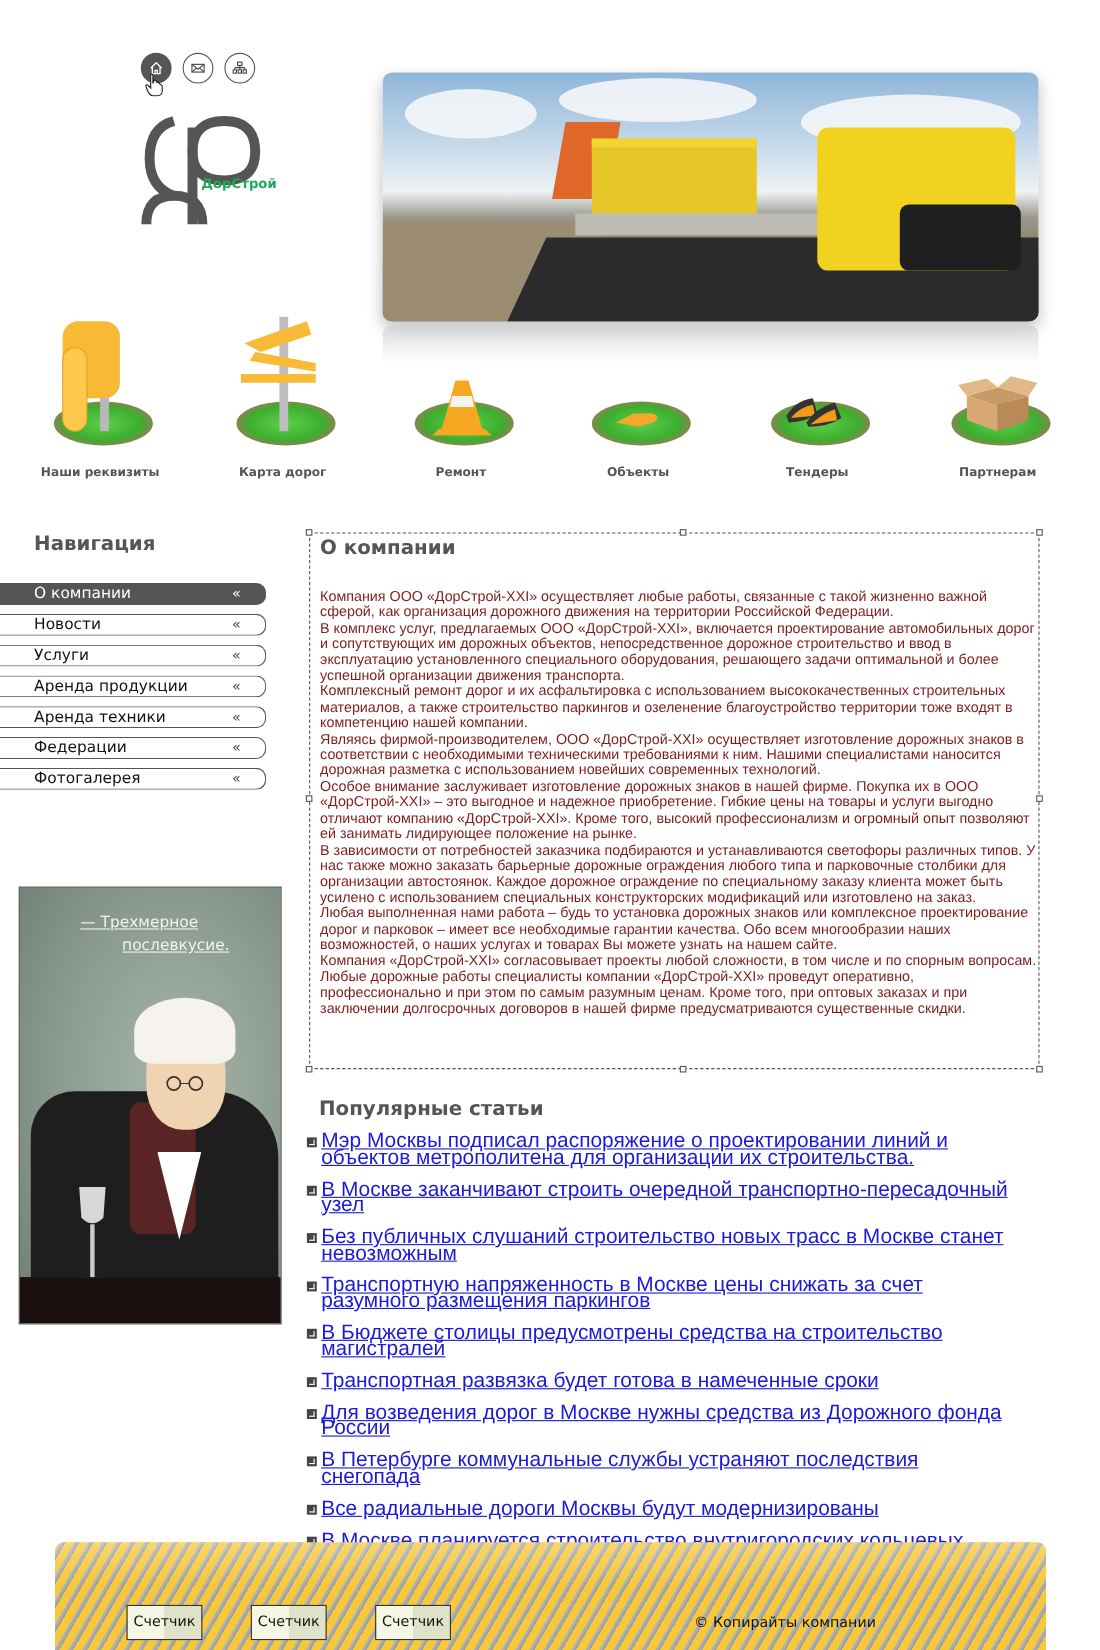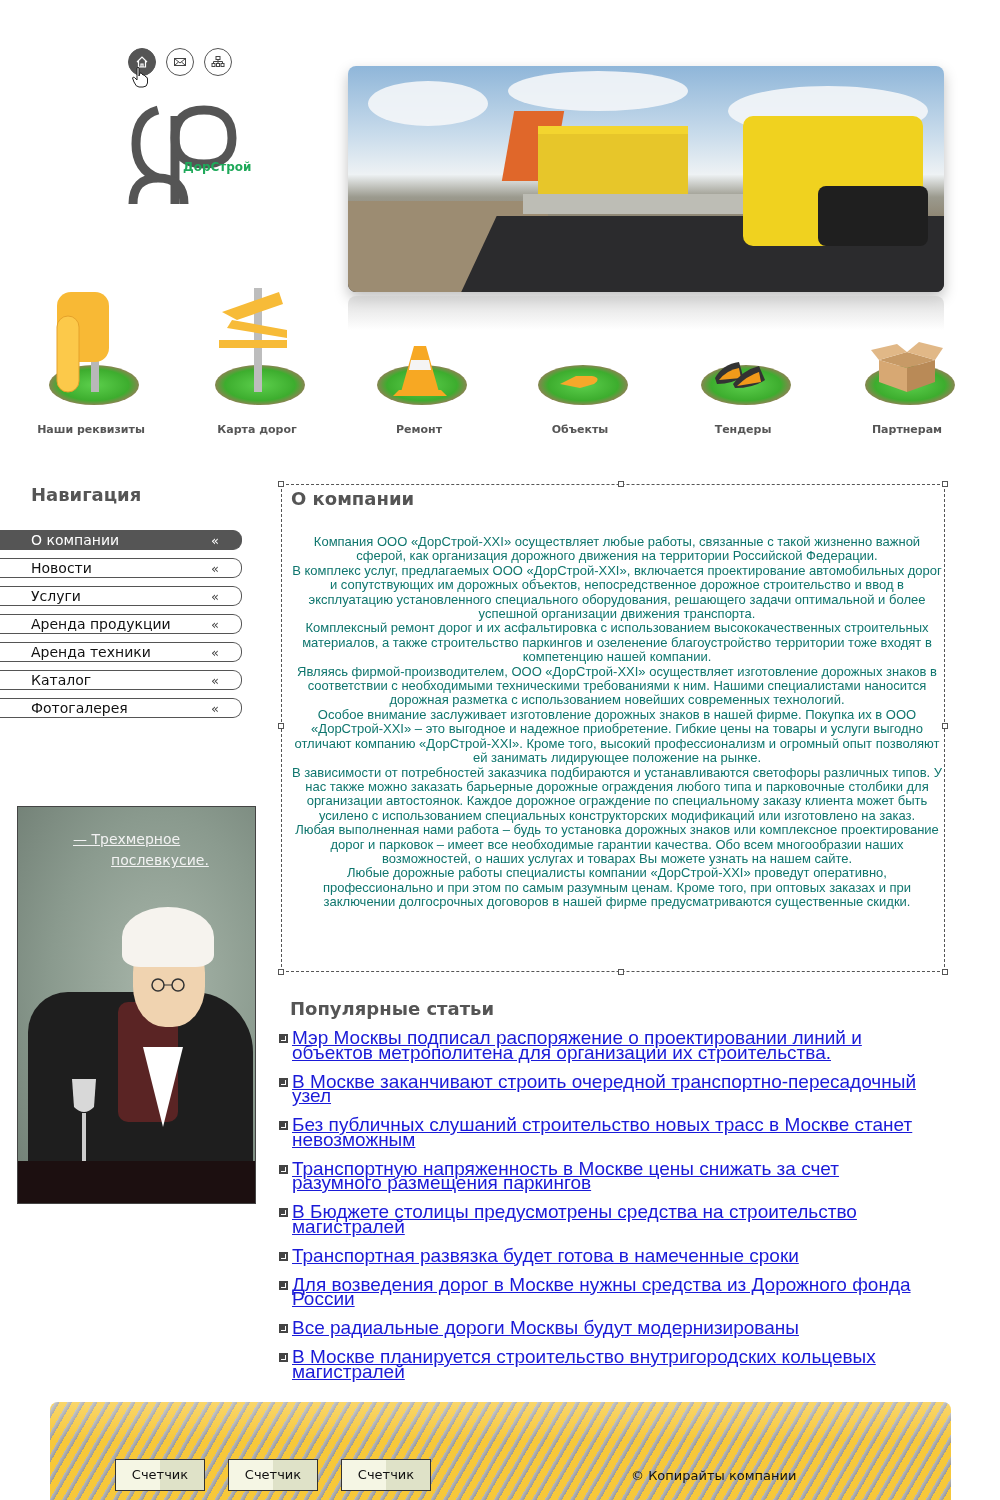--- a/index.html
+++ b/index.html
@@ -57,37 +57,37 @@
   .ad .scarf { position: absolute; left: 100px; top: 195px; width: 60px; height: 120px; background: #5a2424; border-radius: 10px; }
   .ad .face { position: absolute; left: 115px; top: 130px; width: 72px; height: 90px; background: #f0d3b0; border-radius: 40% 40% 45% 45%; }
   .ad .hair { position: absolute; left: 104px; top: 100px; width: 92px; height: 60px; background: #f6f3ee; border-radius: 50% 50% 20% 20%; }
   .ad .glasses { position: absolute; left: 122px; top: 170px; width: 60px; height: 16px; }
   .ad .glass-cup { position: absolute; left: 52px; top: 270px; width: 28px; height: 90px; }
 
   
   .content { position: absolute; left: 281px; top: 484px; width: 664px; height: 488px; border: 1px dashed #555; }
   .content .handle { position: absolute; width: 6px; height: 6px; border: 1px solid #555; background: #fff; }
   .content h1 { position: absolute; left: 9px; top: 3px; font-size: 18px; font-weight: bold; color: #555; }
-  .content .body { position: absolute; left: 9px; top: 50px; width: 652px; font-family: "Liberation Sans", sans-serif; font-size: 13px; line-height: 14.4px; color: #0f766e; text-align: center; }
+  .content .body { position: absolute; left: 9px; top: 50px; width: 652px; font-family: "Liberation Sans", sans-serif; font-size: 13px; line-height: 14.4px; color: #7f1d1d; }
   .content .body p { margin: 0; }
 
   
   .popular-title { position: absolute; left: 290px; top: 998px; font-size: 18px; font-weight: bold; color: #555; }
   .articles { position: absolute; left: 279px; top: 1031px; width: 640px; }
   .article { position: relative; padding-left: 13px; font-family: "Liberation Sans", sans-serif; font-size: 19px; line-height: 14.5px; margin-bottom: 14.5px; }
   .article .bullet { position: absolute; left: 0; top: 3px; width: 9px; height: 9px; background: #444; cursor: default; }
   .article .bullet::after { content: ""; position: absolute; left: 2px; top: 2px; width: 4px; height: 4px; border-right: 1px solid #fff; border-bottom: 1px solid #fff; }
   .article a { color: #1a1ad8; text-decoration: underline; cursor: pointer; }
 
   
   .footer { position: absolute; left: 50px; top: 1402px; width: 901px; height: 98px; border-radius: 8px 8px 0 0; overflow: hidden;
     background: repeating-linear-gradient(-60deg, #f7c83a 0px, #f7c83a 7px, #9a9a9a 7px, #b9b9b9 11px);
   }
   .footer::before { content: ""; position: absolute; inset: 0; background: linear-gradient(rgba(255,255,255,0.25), rgba(255,255,255,0) 40%); }
-  .counter { position: absolute; top: 57px; width: 90px; height: 32px; border: 1px solid #333; background: linear-gradient(90deg, #f5f6e4 0%, #f5f6e4 50%, #dfe2c8 50%, #dfe2c8 100%); font-size: 13px; text-align: center; line-height: 30px; color: #111; cursor: pointer; }
+  .counter { position: absolute; top: 57px; width: 69px; height: 32px; border: 1px solid #333; background: linear-gradient(90deg, #f5f6e4 0%, #f5f6e4 50%, #dfe2c8 50%, #dfe2c8 100%); font-size: 13px; text-align: center; line-height: 30px; color: #111; cursor: pointer; }
   .copyright { position: absolute; left: 581px; top: 66px; font-size: 13px; color: #111; }
 </style>
 </head>
 <body>
 
 <div class="top-icons">
   <div class="round-btn active">
     <svg viewBox="0 0 14 14">
         <path d="M2 7 L7 2 L12 7 M3.5 6 V12 H10.5 V6 M6 12 V9 H8 V12" fill="none" stroke="#fff" stroke-width="1.2"></path>
       </svg>
@@ -221,21 +221,21 @@
   </div>
   <div class="nav-item">
     <span class="text">Аренда продукции</span>
     <span class="chev">«</span>
   </div>
   <div class="nav-item">
     <span class="text">Аренда техники</span>
     <span class="chev">«</span>
   </div>
   <div class="nav-item">
-    <span class="text">Каталог</span>
+    <span class="text">Федерации</span>
     <span class="chev">«</span>
   </div>
   <div class="nav-item">
     <span class="text">Фотогалерея</span>
     <span class="chev">«</span>
   </div>
 </div>
 
 <div class="ad">
   <div class="quote">
@@ -271,33 +271,35 @@
   <div class="handle" style="right:-4px;bottom:-4px;"></div>
   <h1>О компании</h1>
   <div class="body">
     <p>Компания ООО «ДорСтрой-XXI» осуществляет любые работы, связанные с такой жизненно важной сферой, как организация дорожного движения на территории Российской Федерации.</p>
     <p>В комплекс услуг, предлагаемых ООО «ДорСтрой-XXI», включается проектирование автомобильных дорог и сопутствующих им дорожных объектов, непосредственное дорожное строительство и ввод в эксплуатацию установленного специального оборудования, решающего задачи оптимальной и более успешной организации движения транспорта.</p>
     <p>Комплексный ремонт дорог и их асфальтировка с использованием высококачественных строительных материалов, а также строительство паркингов и озеленение благоустройство территории тоже входят в компетенцию нашей компании.</p>
     <p>Являясь фирмой-производителем, ООО «ДорСтрой-XXI» осуществляет изготовление дорожных знаков в соответствии с необходимыми техническими требованиями к ним. Нашими специалистами наносится дорожная разметка с использованием новейших современных технологий.</p>
     <p>Особое внимание заслуживает изготовление дорожных знаков в нашей фирме. Покупка их в ООО «ДорСтрой-XXI» – это выгодное и надежное приобретение. Гибкие цены на товары и услуги выгодно отличают компанию «ДорСтрой-XXI». Кроме того, высокий профессионализм и огромный опыт позволяют ей занимать лидирующее положение на рынке.</p>
     <p>В зависимости от потребностей заказчика подбираются и устанавливаются светофоры различных типов. У нас также можно заказать барьерные дорожные ограждения любого типа и парковочные столбики для организации автостоянок. Каждое дорожное ограждение по специальному заказу клиента может быть усилено с использованием специальных конструкторских модификаций или изготовлено на заказ.</p>
     <p>Любая выполненная нами работа – будь то установка дорожных знаков или комплексное проектирование дорог и парковок – имеет все необходимые гарантии качества. Обо всем многообразии наших возможностей, о наших услугах и товарах Вы можете узнать на нашем сайте.</p>
+    <p>Компания «ДорСтрой-XXI» согласовывает проекты любой сложности, в том числе и по спорным вопросам.</p>
     <p>Любые дорожные работы специалисты компании «ДорСтрой-XXI» проведут оперативно, профессионально и при этом по самым разумным ценам. Кроме того, при оптовых заказах и при заключении долгосрочных договоров в нашей фирме предусматриваются существенные скидки.</p>
   </div>
 </div>
 
 <div class="popular-title">Популярные статьи</div>
 <div class="articles">
   <div class="article"><span class="bullet"></span><a>Мэр Москвы подписал распоряжение о проектировании линий и объектов метрополитена для организации их строительства.</a></div>
   <div class="article"><span class="bullet"></span><a>В Москве заканчивают строить очередной транспортно-пересадочный узел</a></div>
   <div class="article"><span class="bullet"></span><a>Без публичных слушаний строительство новых трасс в Москве станет невозможным</a></div>
   <div class="article"><span class="bullet"></span><a>Транспортную напряженность в Москве цены снижать за счет разумного размещения паркингов</a></div>
   <div class="article"><span class="bullet"></span><a>В Бюджете столицы предусмотрены средства на строительство магистралей</a></div>
   <div class="article"><span class="bullet"></span><a>Транспортная развязка будет готова в намеченные сроки</a></div>
   <div class="article"><span class="bullet"></span><a>Для возведения дорог в Москве нужны средства из Дорожного фонда России</a></div>
+  <div class="article"><span class="bullet"></span><a>В Петербурге коммунальные службы устраняют последствия снегопада</a></div>
   <div class="article"><span class="bullet"></span><a>Все радиальные дороги Москвы будут модернизированы</a></div>
   <div class="article"><span class="bullet"></span><a>В Москве планируется строительство внутригородских кольцевых магистралей</a></div>
 </div>
 
 <div class="footer">
   <div class="counter" style="left:65px;">Счетчик</div>
   <div class="counter" style="left:178px;">Счетчик</div>
   <div class="counter" style="left:291px;">Счетчик</div>
   <div class="copyright">© Копирайты компании</div>
 </div>

